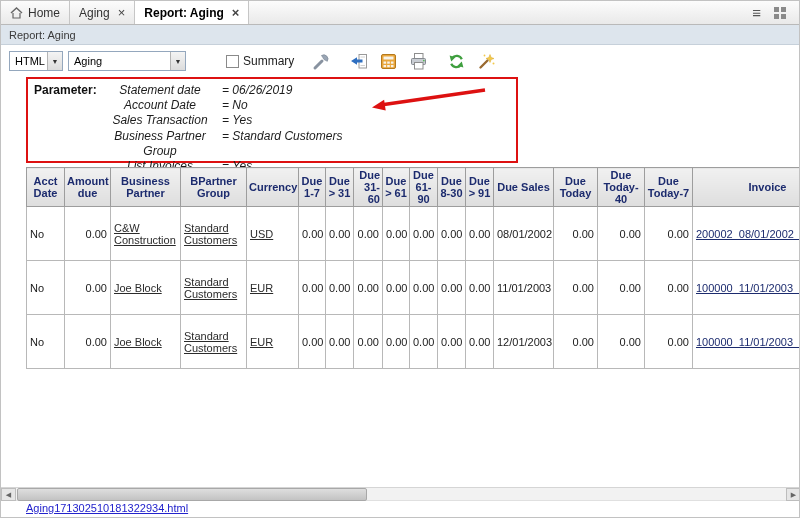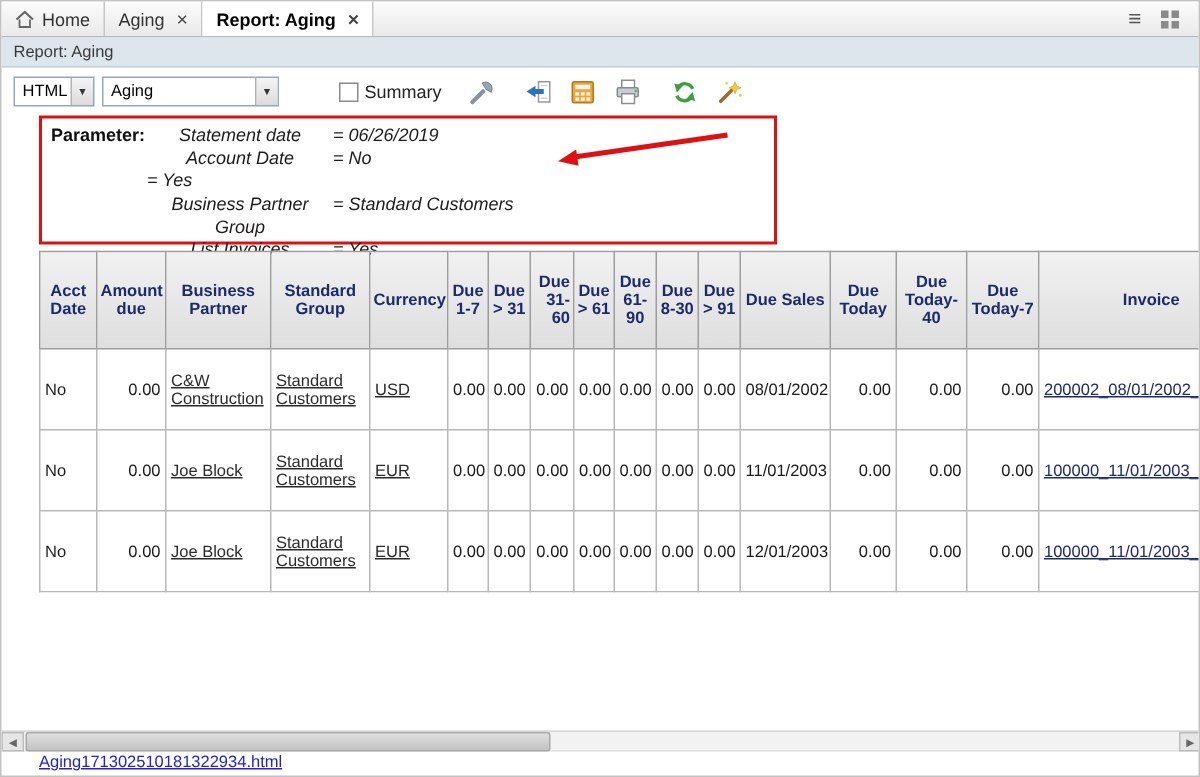--- a/index.html
+++ b/index.html
@@ -35,21 +35,21 @@
   .param-box{position:absolute;left:25px;top:76px;width:492px;height:86px;border:2px solid #dd1111;background:#fff;padding:4px 0 0 6px;}
   .param-row{display:flex;font-size:12px;line-height:15.2px;color:#1c1c1c;}
   .param-title{width:64px;font-weight:bold;color:#101010;}
   .param-name{width:124px;font-style:italic;text-align:center;}
   .param-value{font-style:italic;}
   .annotation-arrow{position:absolute;left:0;top:0;width:800px;height:518px;pointer-events:none;}
 
   
   .table-wrap{position:absolute;left:25px;top:166px;width:775px;overflow:hidden;}
   table.report{border-collapse:collapse;table-layout:fixed;width:816px;}
-  .report th{border:1px solid #9d9d9d;background:linear-gradient(#f1f1f1,#dedede);color:#1c2b6e;font-size:11px;font-weight:bold;text-align:center;vertical-align:middle;height:36px;padding:14px 2px;overflow:hidden;}
+  .report th{border:1px solid #9d9d9d;background:linear-gradient(#f1f1f1,#dedede);color:#1c2b6e;font-size:11px;font-weight:bold;text-align:center;vertical-align:middle;height:36px;padding:1px 2px;overflow:hidden;}
   .report td{border:1px solid #b8b8b8;font-size:11px;color:#1a1a1a;height:54px;vertical-align:middle;padding:1px 3px;overflow:hidden;background:#fff;}
   .cell-link{text-decoration:underline;color:#2b2b2b;cursor:pointer;}
   .cell-link.navy{color:#1c2b6e;white-space:nowrap;}
 
   
   .hscroll{position:absolute;left:0;top:486px;width:800px;height:14px;background:#f2f2f2;border-top:1px solid #d5d5d5;border-bottom:1px solid #e0e0e0;}
   .hs-btn{position:absolute;top:0;width:15px;height:13px;background:#e6e6e6;border:1px solid #bdbdbd;display:flex;align-items:center;justify-content:center;font-size:7px;color:#666;cursor:pointer;}
   .hs-left{left:0;}
   .hs-right{right:0;}
   .hs-thumb{position:absolute;left:16px;top:0;width:350px;height:13px;background:linear-gradient(#dedede,#c3c3c3);border:1px solid #a8a8a8;border-radius:2px;cursor:grab;}
@@ -167,20 +167,21 @@
       <span class="param-name">Statement date</span>
       <span class="param-value">= 06/26/2019</span>
     </div>
     <div class="param-row">
       <span class="param-title"></span>
       <span class="param-name">Account Date</span>
       <span class="param-value">= No</span>
     </div>
     <div class="param-row">
       <span class="param-title"></span>
+      <span class="param-name">Sales Transaction</span>
       <span class="param-value">= Yes</span>
     </div>
     <div class="param-row">
       <span class="param-title"></span>
       <span class="param-name">Business Partner Group</span>
       <span class="param-value">= Standard Customers</span>
     </div>
     <div class="param-row">
       <span class="param-title"></span>
       <span class="param-name">List Invoices</span>
@@ -193,21 +194,21 @@
     <polygon points="371,106.5 384.7,109.5 383.1,98.7" fill="#dd1111"></polygon>
   </svg>
 
   <div class="table-wrap">
     <table class="report">
       <thead>
           <tr id="thead-row">
             <th style="width: 38px;">Acct Date</th>
             <th style="width: 46px;">Amount due</th>
             <th style="width: 70px;">Business Partner</th>
-            <th style="width: 66px;">Standard Group</th>
+            <th style="width: 66px;">BPartner Group</th>
             <th style="width: 52px;">Currency</th>
             <th style="width: 27px;">Due 1-7</th>
             <th style="width: 28px;">Due &gt; 31</th>
             <th style="width: 29px; text-align: right;">Due 31-60</th>
             <th style="width: 27px;">Due &gt; 61</th>
             <th style="width: 28px;">Due 61-90</th>
             <th style="width: 28px;">Due 8-30</th>
             <th style="width: 28px;">Due &gt; 91</th>
             <th style="width: 60px;">Due Sales</th>
             <th style="width: 44px;">Due Today</th>

